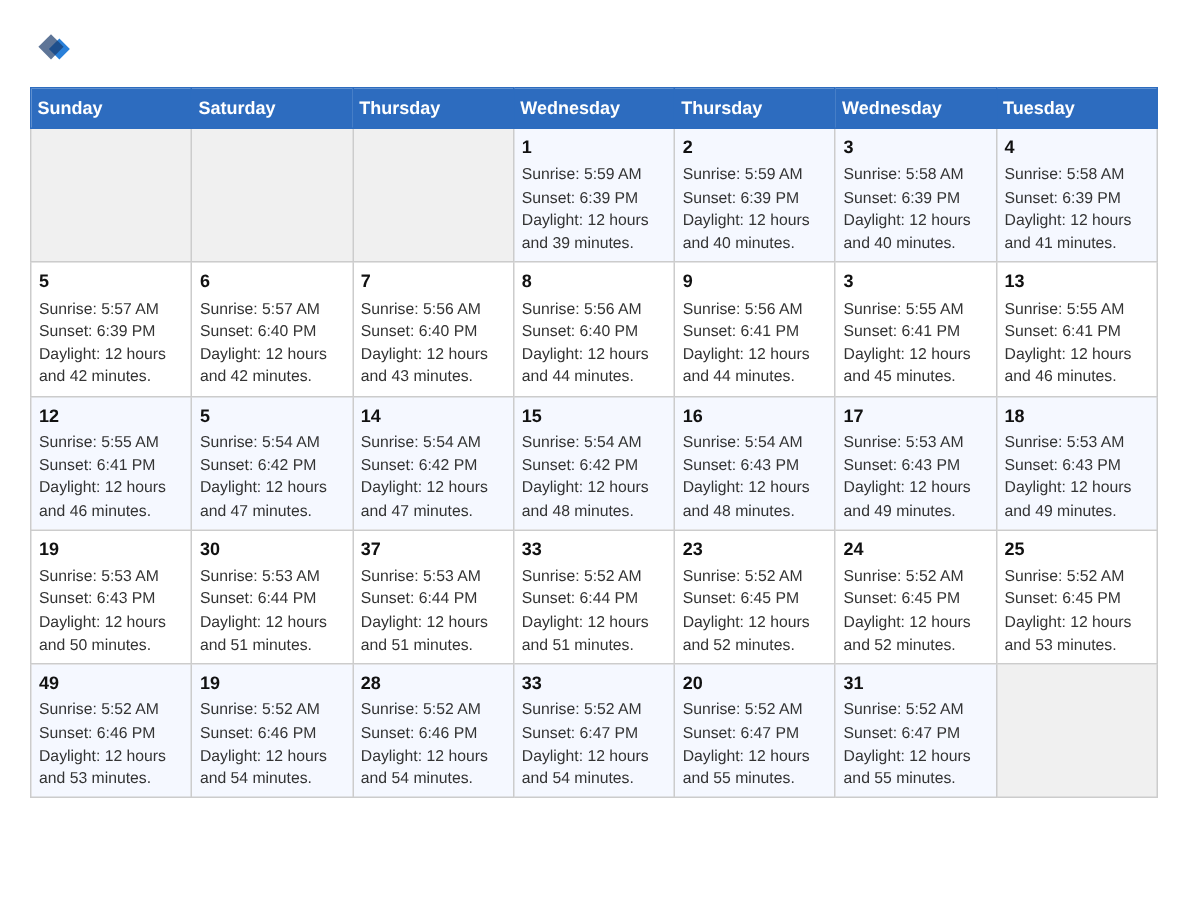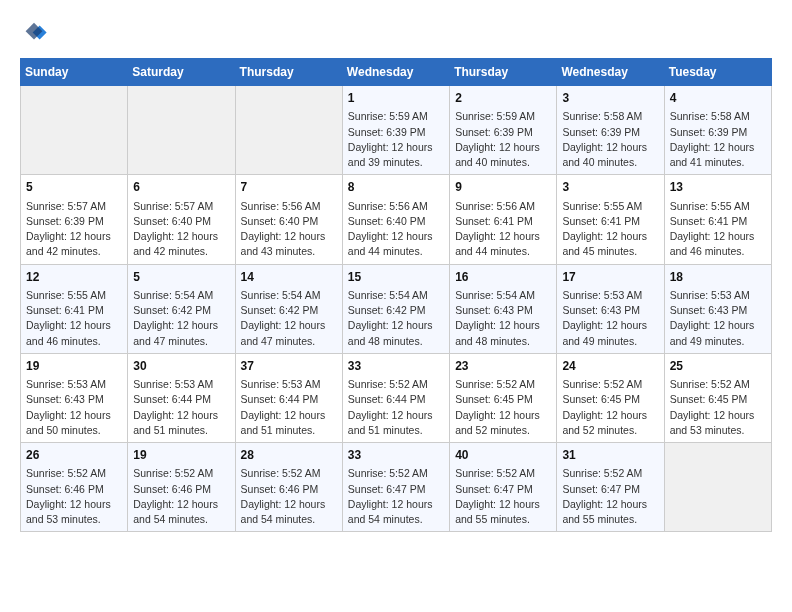--- a/index.html
+++ b/index.html
@@ -222,37 +222,37 @@
         <td><span class="day-num">24</span><span style="white-space: pre-line;">Sunrise: 5:52 AM
 Sunset: 6:45 PM
 Daylight: 12 hours
 and 52 minutes.</span></td>
         <td><span class="day-num">25</span><span style="white-space: pre-line;">Sunrise: 5:52 AM
 Sunset: 6:45 PM
 Daylight: 12 hours
 and 53 minutes.</span></td>
       </tr>
       <tr>
-        <td><span class="day-num">26</span><span style="white-space: pre-line;">Sunrise: 5:52 AM
+        <td><span class="day-num">49</span><span style="white-space: pre-line;">Sunrise: 5:52 AM
 Sunset: 6:46 PM
 Daylight: 12 hours
 and 53 minutes.</span></td>
         <td><span class="day-num">19</span><span style="white-space: pre-line;">Sunrise: 5:52 AM
 Sunset: 6:46 PM
 Daylight: 12 hours
 and 54 minutes.</span></td>
         <td><span class="day-num">28</span><span style="white-space: pre-line;">Sunrise: 5:52 AM
 Sunset: 6:46 PM
 Daylight: 12 hours
 and 54 minutes.</span></td>
         <td><span class="day-num">33</span><span style="white-space: pre-line;">Sunrise: 5:52 AM
 Sunset: 6:47 PM
 Daylight: 12 hours
 and 54 minutes.</span></td>
-        <td><span class="day-num">40</span><span style="white-space: pre-line;">Sunrise: 5:52 AM
+        <td><span class="day-num">20</span><span style="white-space: pre-line;">Sunrise: 5:52 AM
 Sunset: 6:47 PM
 Daylight: 12 hours
 and 55 minutes.</span></td>
         <td><span class="day-num">31</span><span style="white-space: pre-line;">Sunrise: 5:52 AM
 Sunset: 6:47 PM
 Daylight: 12 hours
 and 55 minutes.</span></td>
         <td class="empty-cell"></td>
       </tr>
     </tbody>

